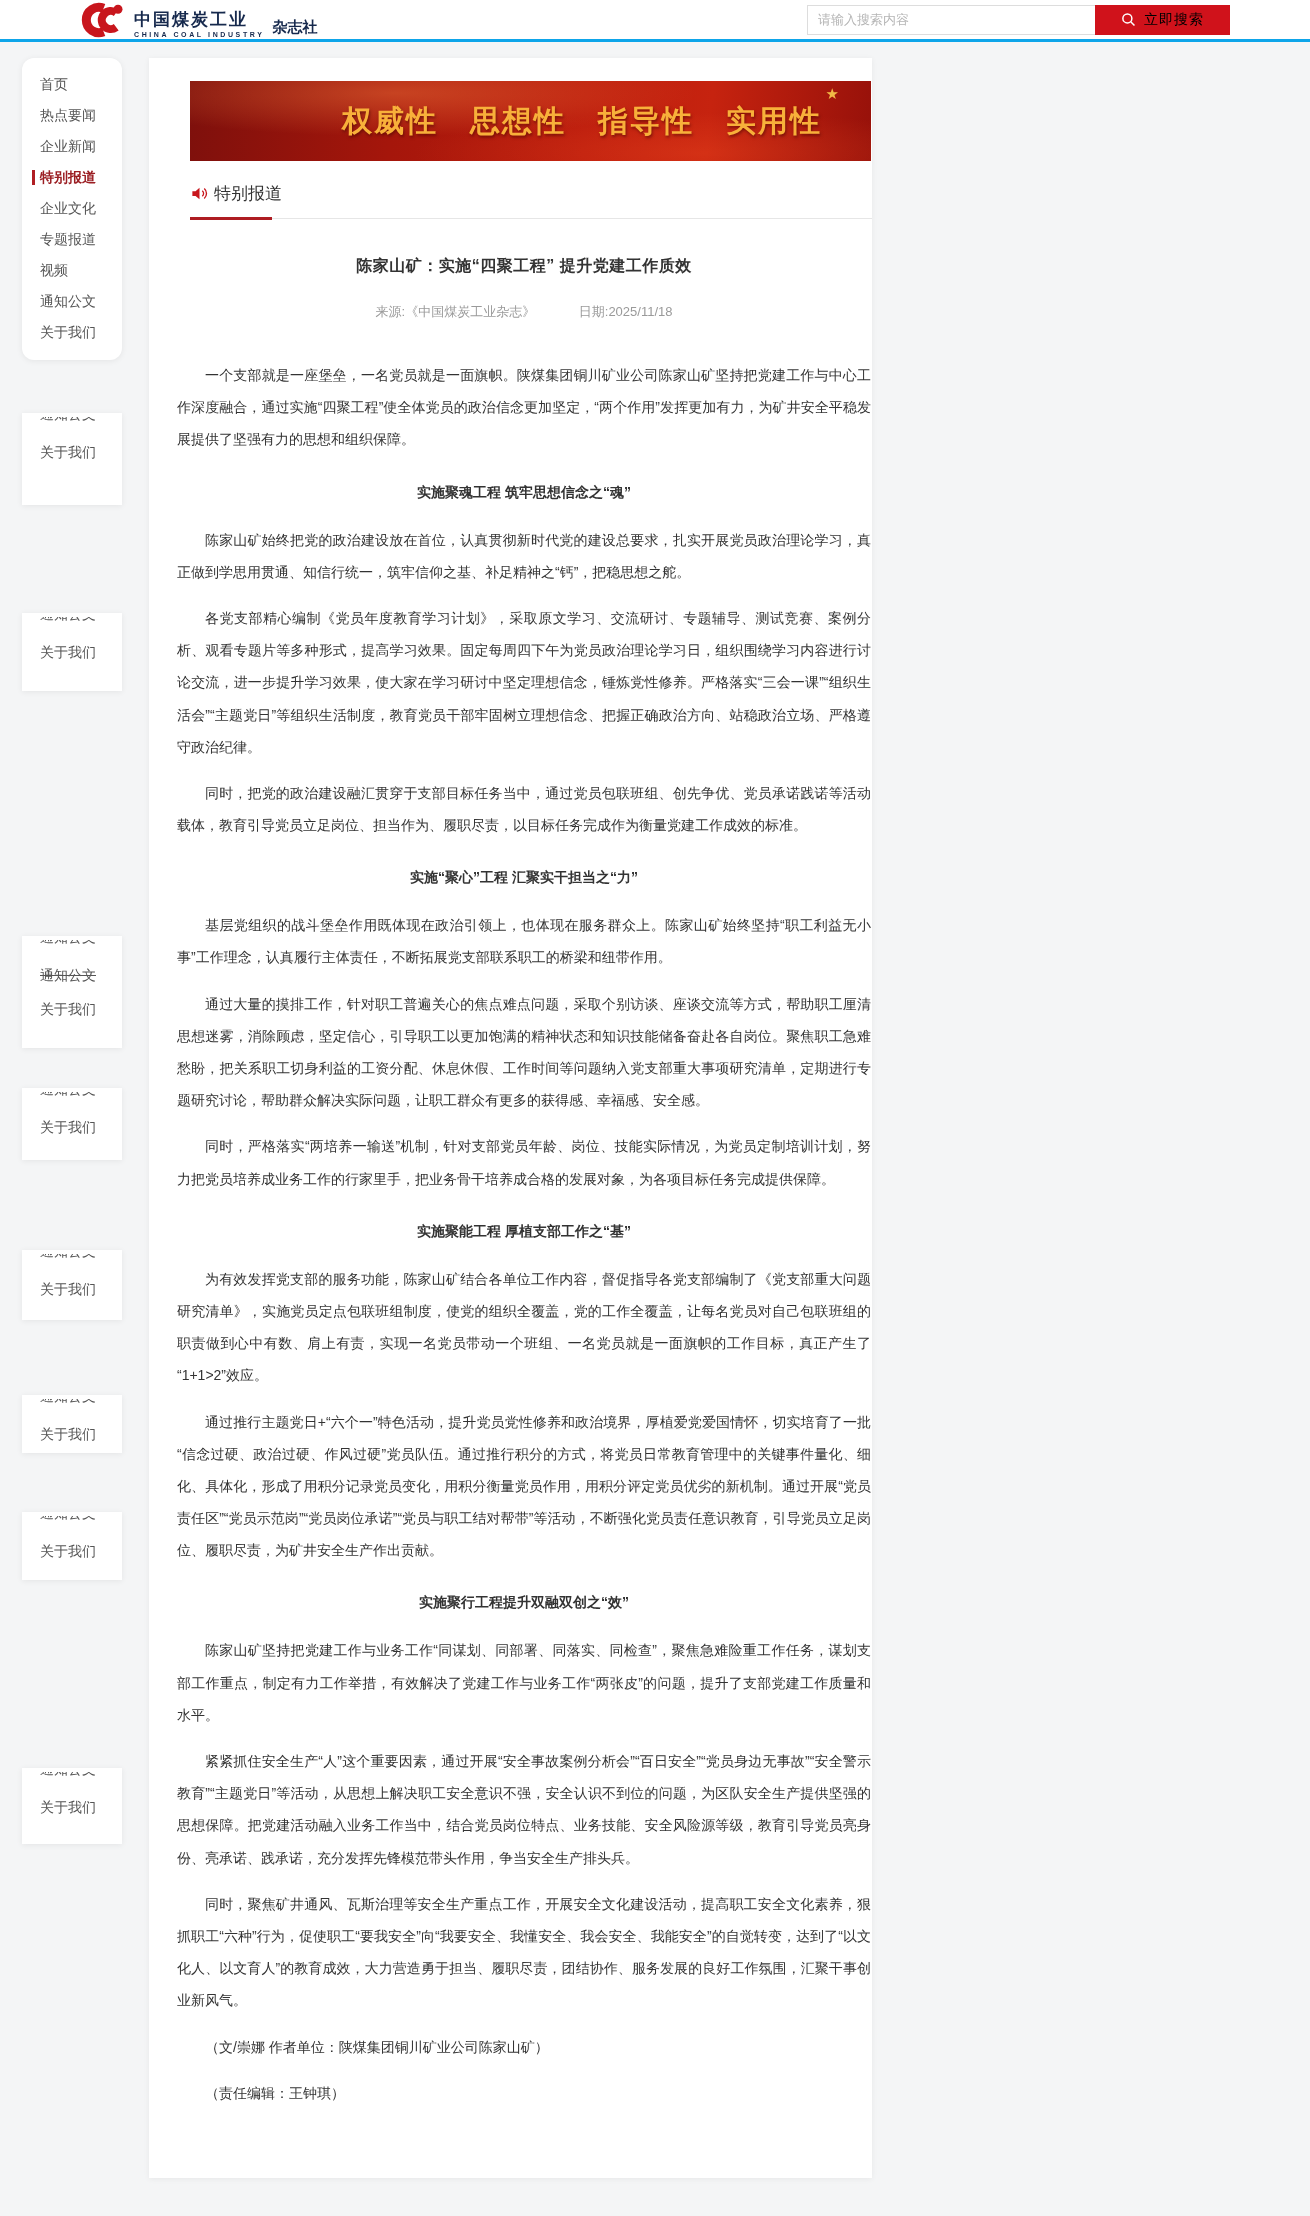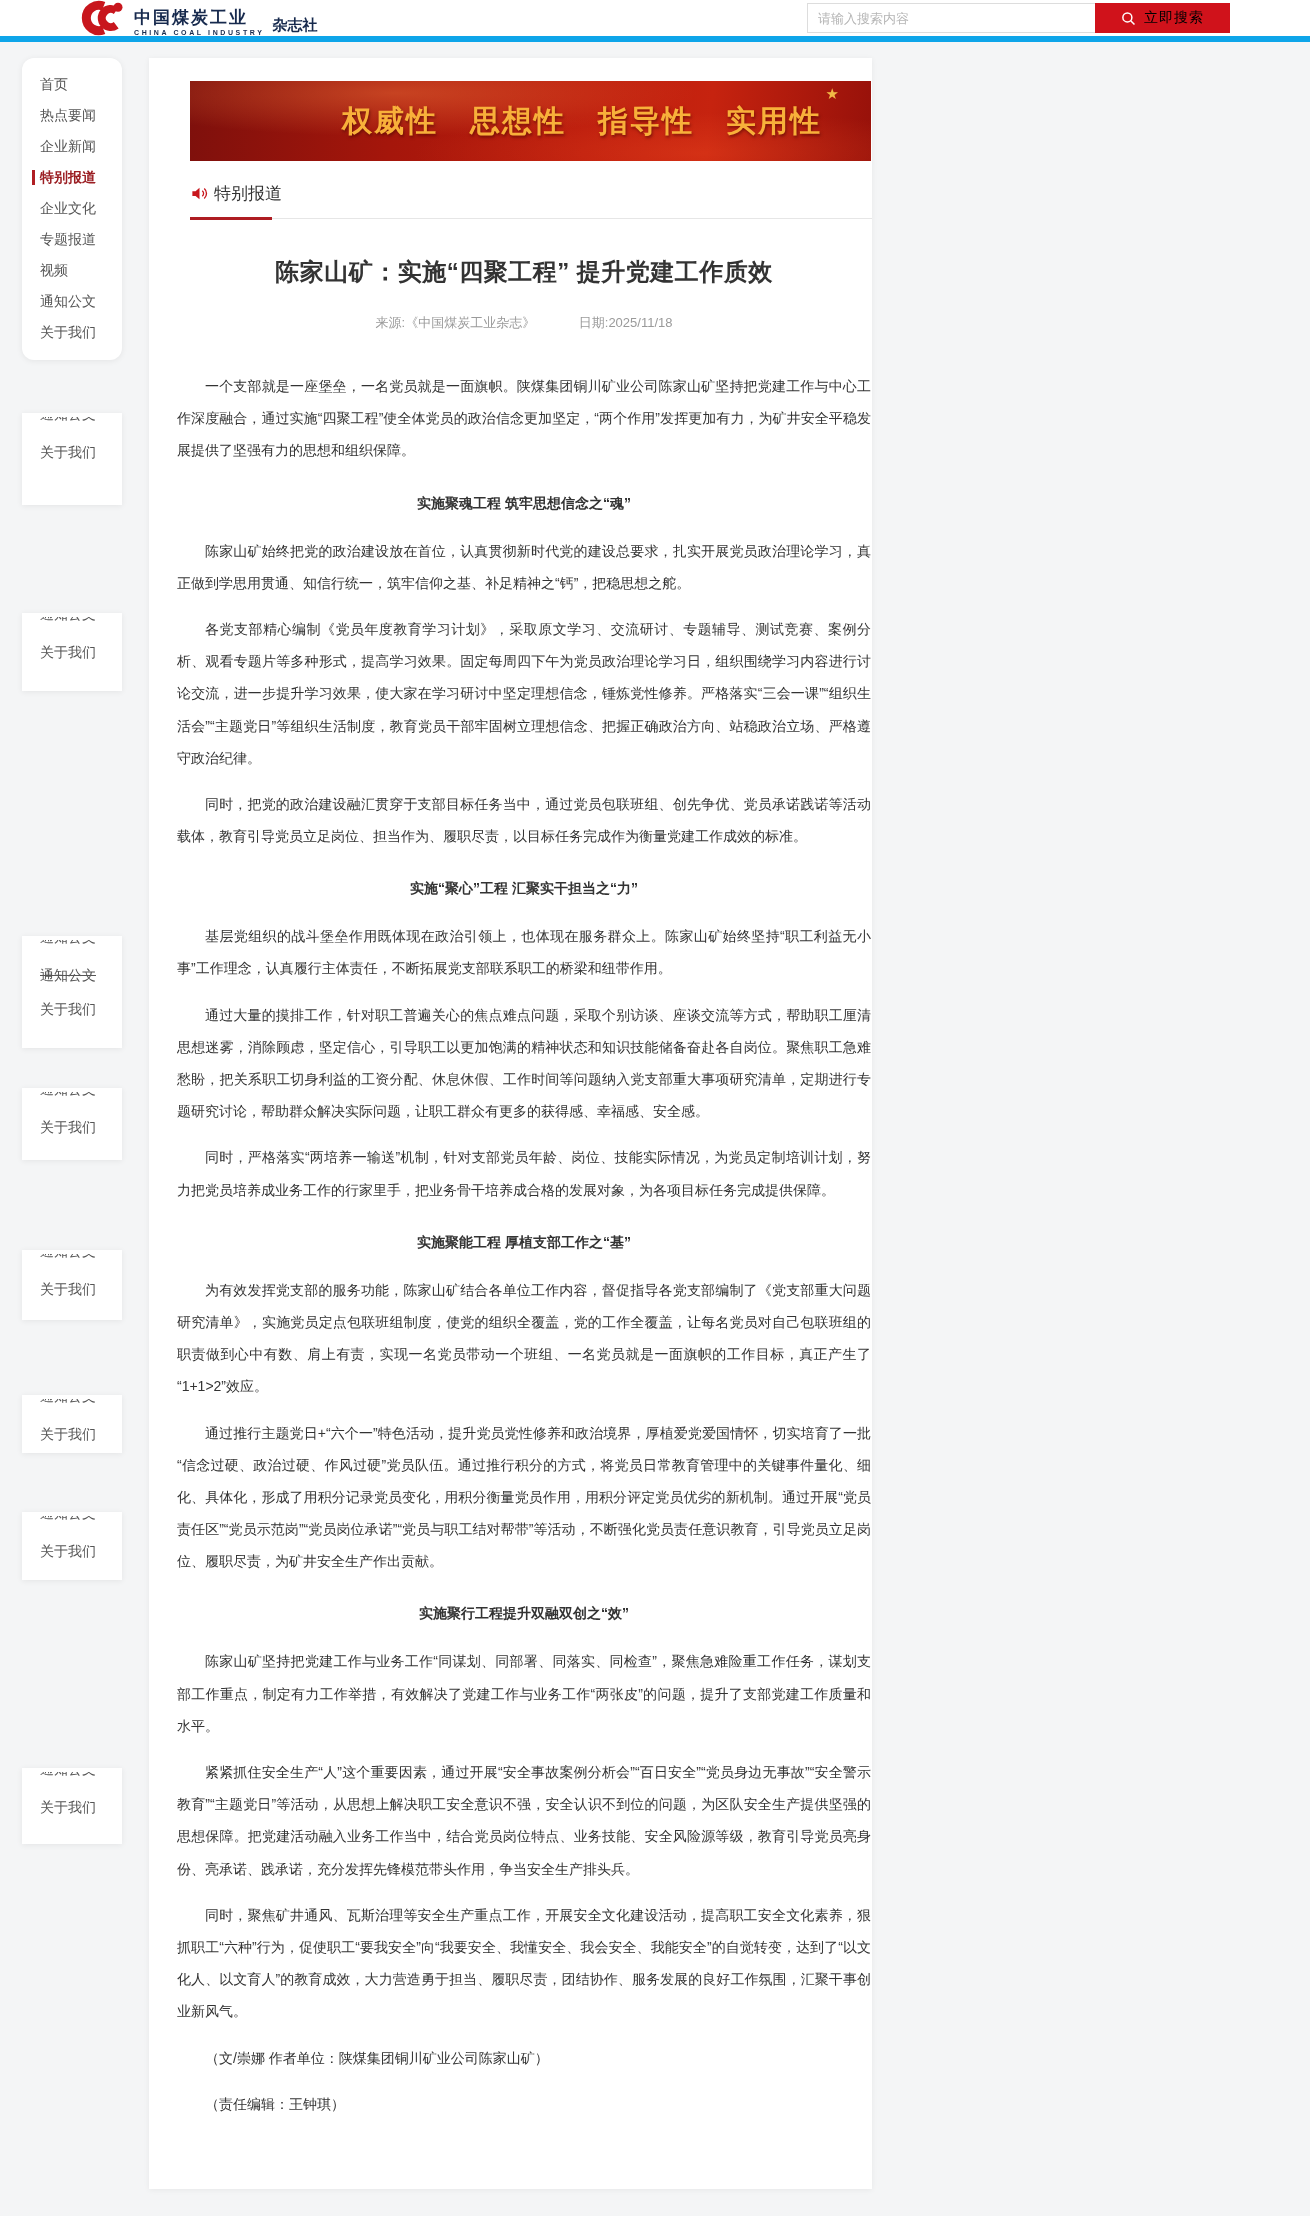--- a/index.html
+++ b/index.html
@@ -1,20 +1,20 @@
 <!DOCTYPE html>
 <html lang="zh"><head>
 <meta charset="utf-8">
 <style>
   * { margin:0; padding:0; box-sizing:border-box; }
   body { font-family:"Liberation Sans","DejaVu Sans",sans-serif; background:#fff; }
   .page { width:1310px; position:relative; background:#f4f5f6; min-height:2216px; }
 
   
-  .topbar { height:42px; background:#fff; border-bottom:6px solid #0ea5e9;
+  .topbar { height:42px; background:#fff; border-bottom:3px solid #0ea5e9;
             display:flex; align-items:center; justify-content:space-between;
             padding:0 80px 0 74px; }
   .brand { display:flex; align-items:flex-end; gap:8px; }
   .brand-mark { display:flex; align-items:center; }
   .brand-txt { display:flex; flex-direction:column; line-height:1; }
   .brand-cn { font-size:17px; font-weight:bold; color:#16294d; letter-spacing:2px; }
   .brand-en { font-size:7px; font-weight:bold; color:#16294d; letter-spacing:2.6px; margin-top:3px; }
   .brand-suffix { font-size:15px; font-weight:bold; color:#16294d; padding-bottom:1px; }
   .search { display:flex; height:30px; }
   .search input { width:288px; height:30px; border:1px solid #ddd; border-right:none;
@@ -56,21 +56,21 @@
                  white-space:nowrap; text-shadow:1px 2px 3px rgba(60,0,0,.5);
                  font-family:"Liberation Serif","DejaVu Serif",serif; }
   .banner-star { position:absolute; right:32px; top:4px; color:#f6c24a; font-size:15px; opacity:.95; }
 
   .section-head { margin:21px 0 0 41px; display:flex; align-items:center; gap:5px;
                   font-size:17px; color:#333; }
   .section-rule { margin:13px 0 0 41px; width:682px; border-bottom:1px solid #e6e6e6; position:relative; }
   .section-rule::before { content:""; position:absolute; left:0; bottom:-2px; width:82px; height:3px; background:#ae1c22; }
 
   .article { width:694px; margin-left:28px; }
-  .article-title { text-align:center; font-size:24px; font-weight:bold; color:#333; margin-top:37px; letter-spacing:.5px; }
+  .article-title { text-align:center; font-size:16px; font-weight:bold; color:#333; margin-top:37px; letter-spacing:.5px; }
   .meta { text-align:center; margin-top:26px; font-size:13px; color:#9a9a9a; }
   .meta span { margin:0 20px; }
   .article-body { margin-top:38px; }
   .para { font-size:14px; line-height:2.3; color:#333; text-align:justify; text-indent:2em; margin-bottom:14px; }
   .subhead { text-align:center; font-size:14px; font-weight:bold; color:#333; margin:28px 0 22px; }
 
   
   .footer { background:#383838; padding:24px 30px 0; height:193px; position:relative; }
 </style>
 </head>

